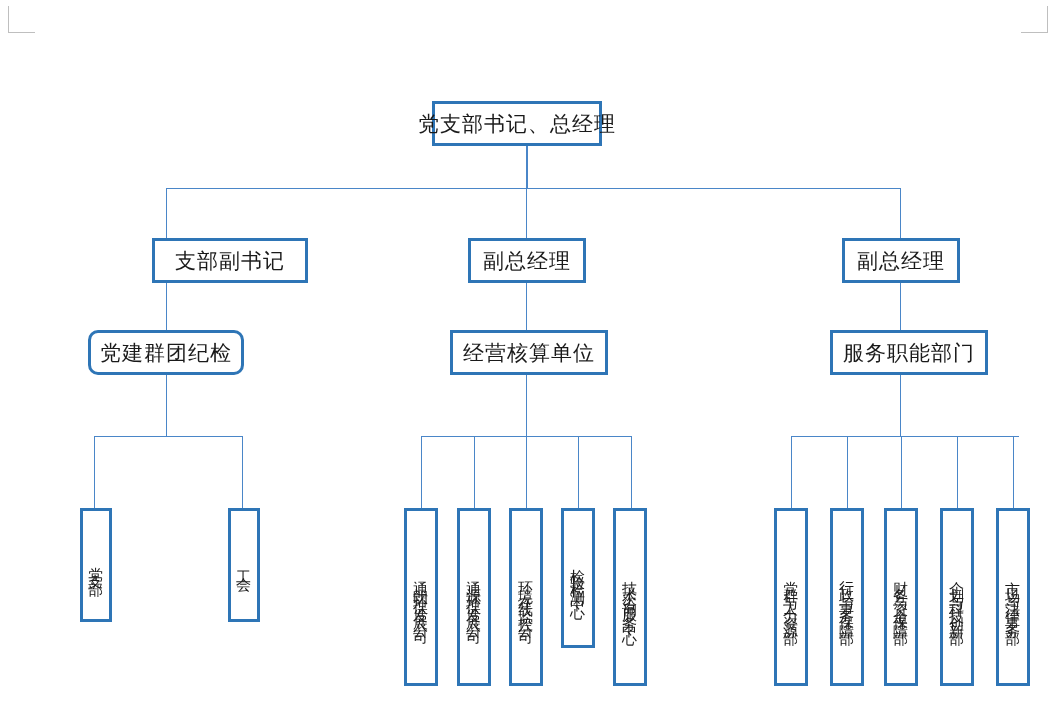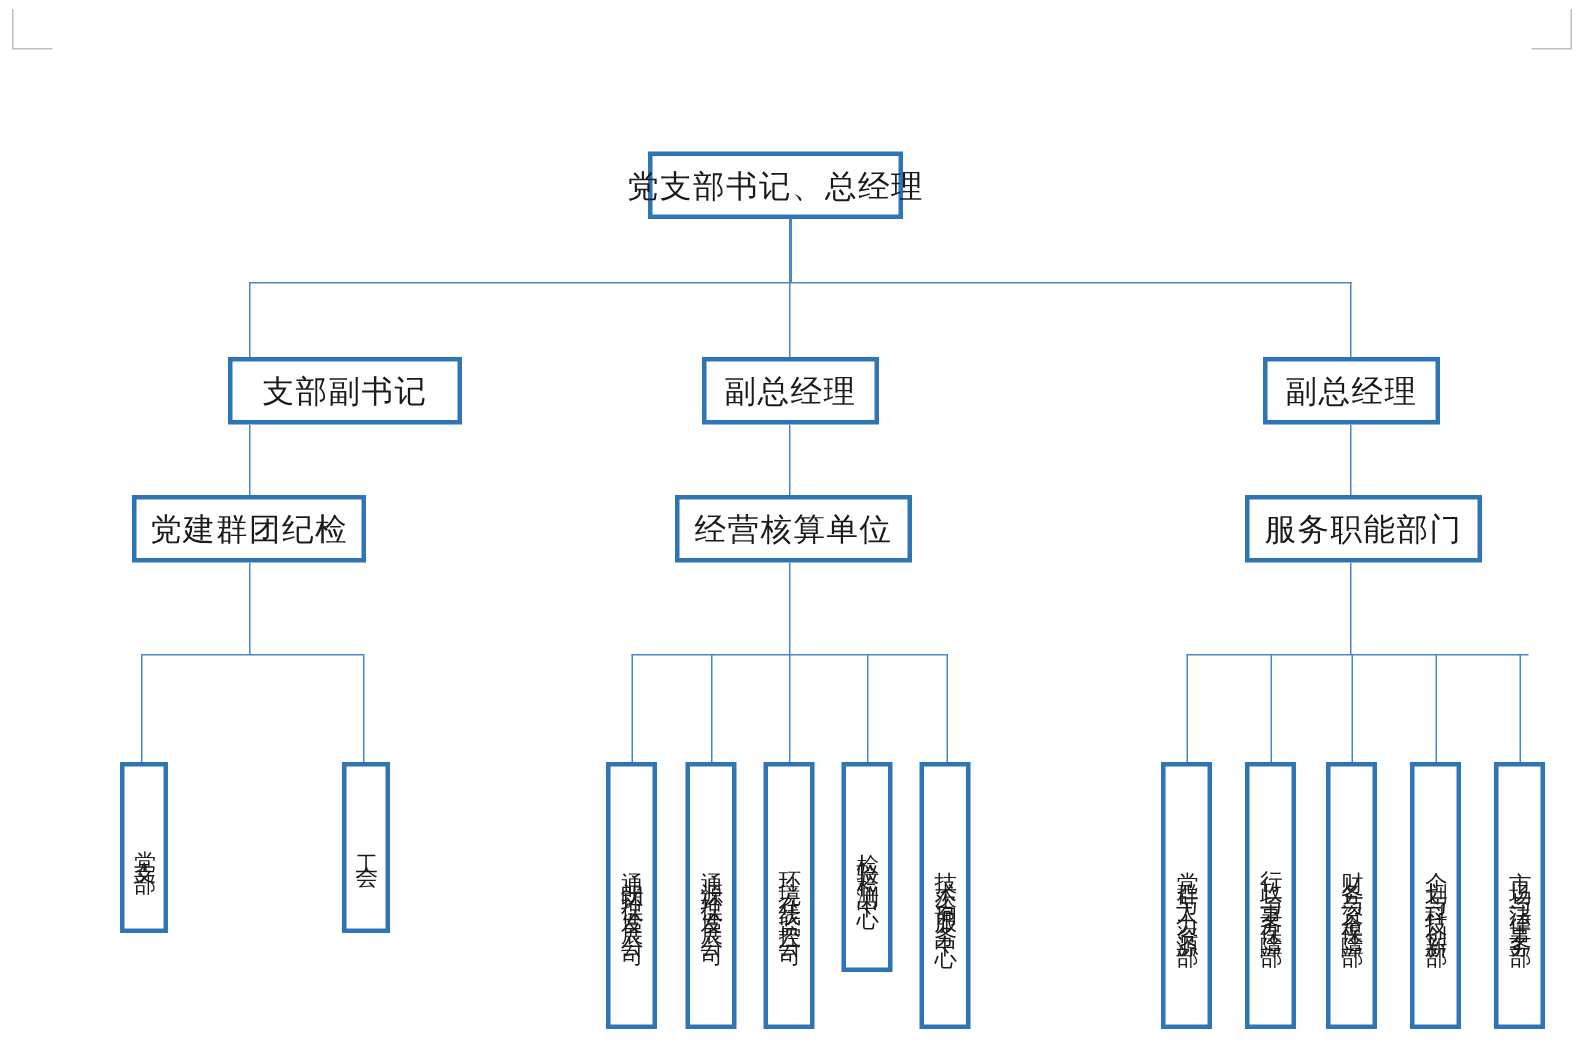--- a/index.html
+++ b/index.html
@@ -115,21 +115,21 @@
   <div class="node h-node" style="left:105px; top:238px; width:156px; height:45px;margin-left:47px;">
     <span class="txt">支部副书记</span>
   </div>
   <div class="node h-node" style="left:468px; top:238px; width:118px; height:45px;">
     <span class="txt">副总经理</span>
   </div>
   <div class="node h-node" style="left:842px; top:238px; width:118px; height:45px;">
     <span class="txt">副总经理</span>
   </div>
 
-  <div class="node h-node" style="left:88px; top:330px; width:156px; height:45px;">
+  <div class="node h-node" style="left:88px; top:330px; width:156px; height:45px;border-radius:10px;">
     <span class="txt">党建群团纪检</span>
   </div>
   <div class="node h-node" style="left:450px; top:330px; width:158px; height:45px;">
     <span class="txt">经营核算单位</span>
   </div>
   <div class="node h-node" style="left:830px; top:330px; width:158px; height:45px;justify-content:center;">
     <span class="txt">服务职能部门</span>
   </div>
 
   <div class="node v-node" style="left:80px; top:508px; width:32px; height:114px;">

